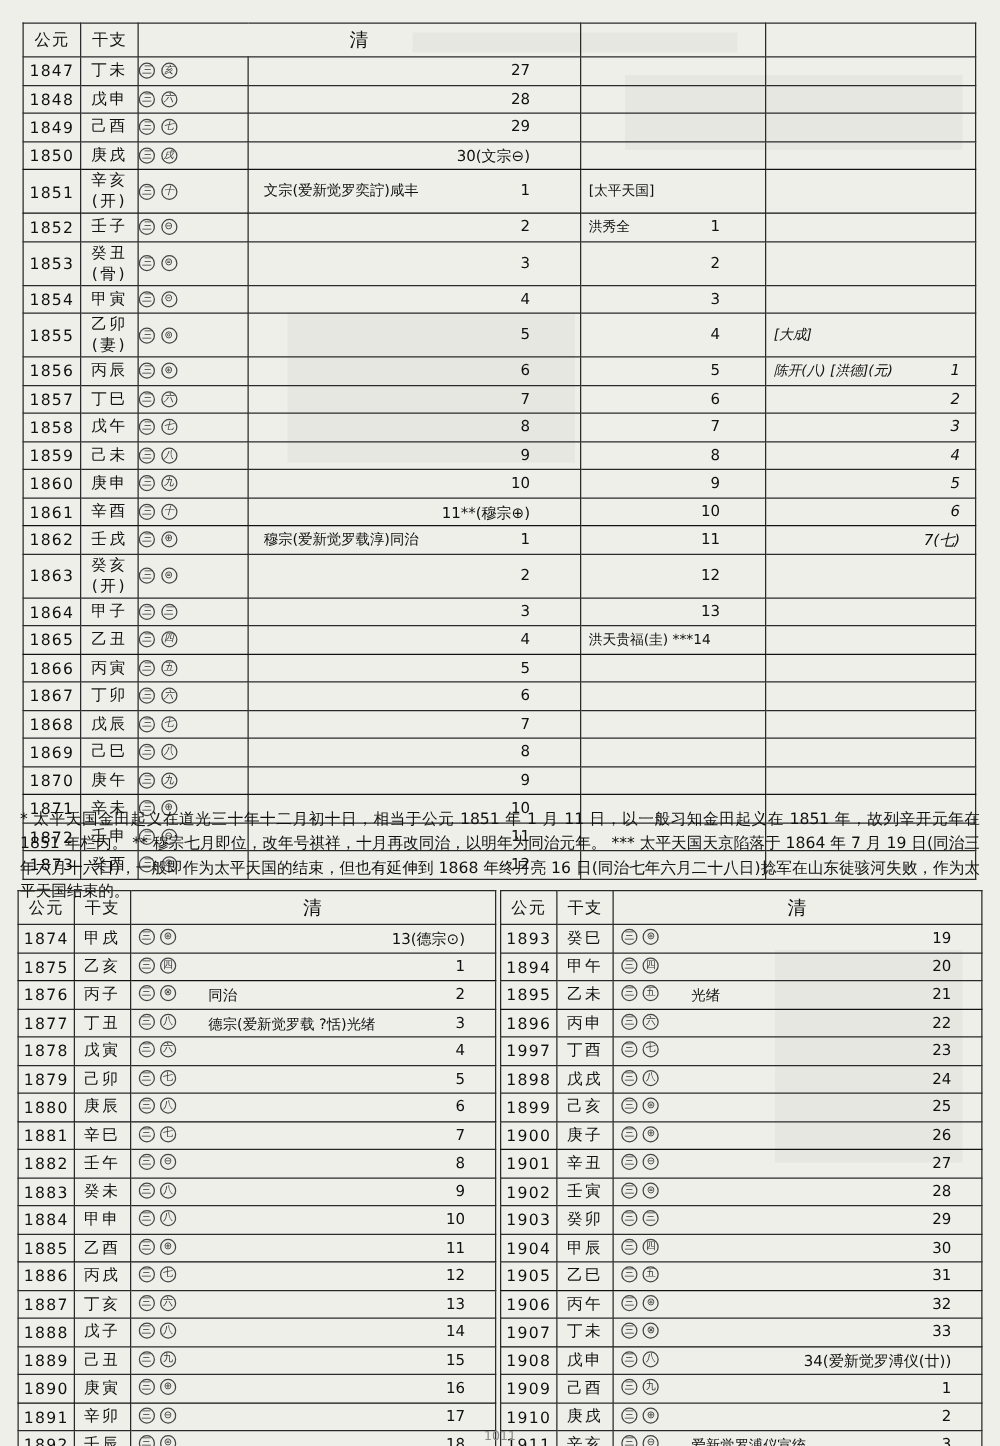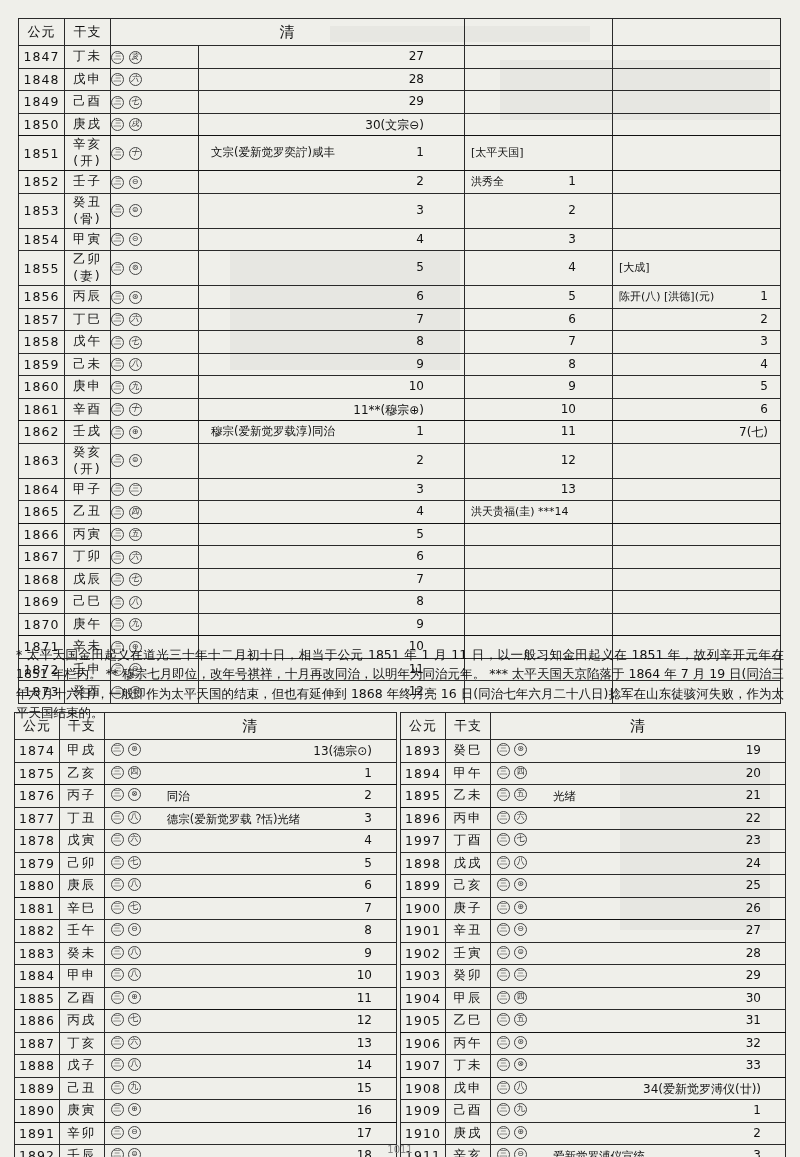--- a/index.html
+++ b/index.html
@@ -43,21 +43,21 @@
   #top-table col.c-mark{width:88px;}
   #top-table col.c-qing{width:266px;}
   #top-table col.c-tp{width:148px;}
   #top-table col.c-dc{width:168px;}
   .qing{position:relative;height:21.5px;}
   .qing .lbl{position:absolute;left:12px;top:3px;font-size:11.5px;white-space:nowrap;}
   .qing .n2{position:absolute;right:40px;top:3px;font-size:12px;white-space:nowrap;}
   .tp{position:relative;height:21.5px;}
   .tp .lbl{position:absolute;left:6px;top:3px;font-size:11px;white-space:nowrap;}
   .tp .n{position:absolute;right:36px;top:3px;font-size:12px;}
-  .dc{position:relative;height:21.5px;}
+  .dc{position:relative;height:21.5px;font-style:italic;}
   .dc .lbl{position:absolute;left:6px;top:3px;font-size:11px;white-space:nowrap;}
   .dc .n{position:absolute;right:12px;top:3px;font-size:12px;}
 
   .thickb td{border-bottom:1.6px solid #111 !important;}
 
   
   #footnote{
     position:absolute;left:16px;top:645px;width:768px;
     font-size:12.5px;line-height:1.55;text-align:justify;
     font-family:"DejaVu Sans","Liberation Sans",sans-serif;

